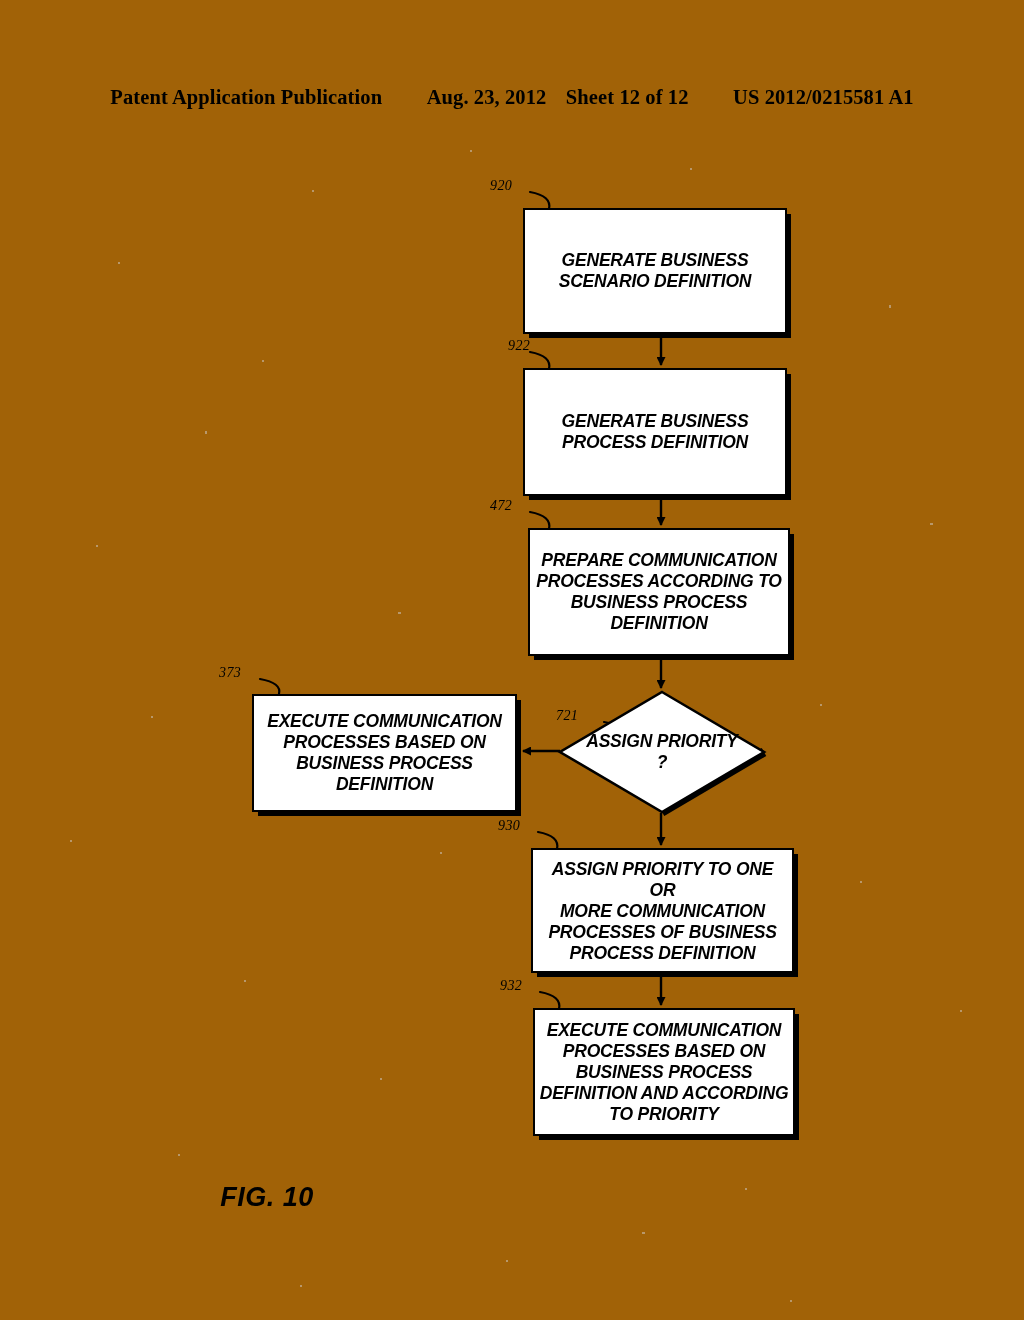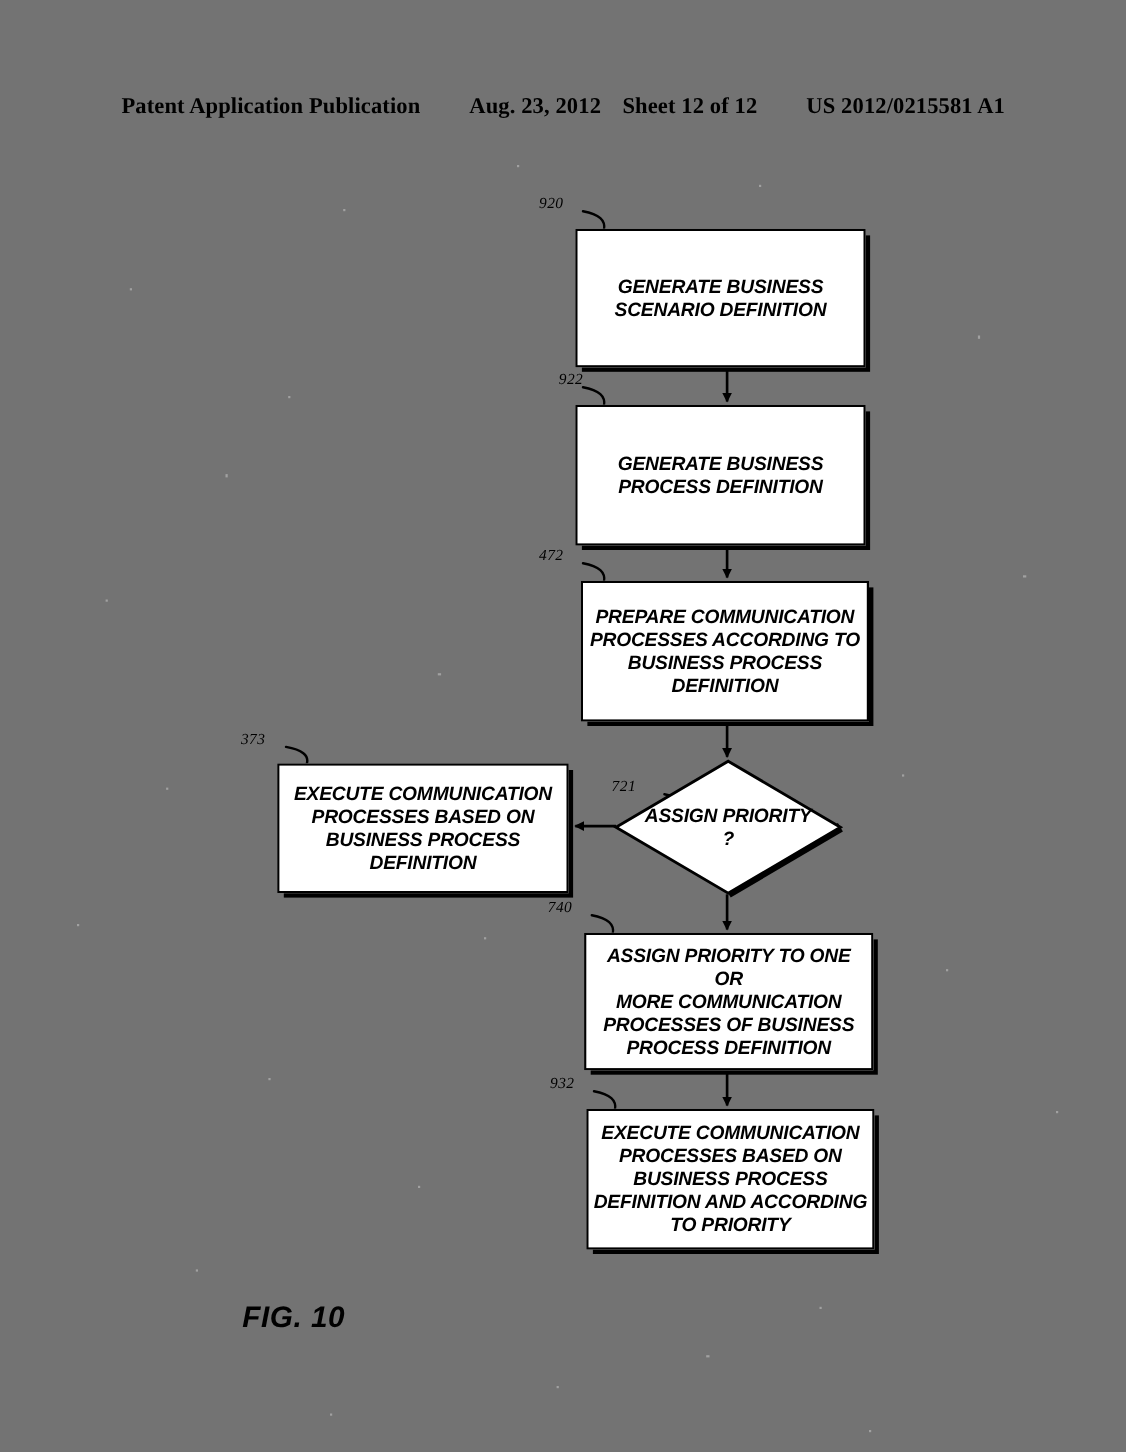--- a/index.html
+++ b/index.html
@@ -9,21 +9,21 @@
     background: #ffffff;
   }
   body {
     font-family: "Liberation Serif", serif;
     color: #000000;
   }
   #page {
     position: relative;
     width: 1024px;
     height: 1320px;
-    background: #737373;
+    background: #a16207;
     overflow: hidden;
   }
 
   
   #speckle {
     position: absolute;
     inset: 0;
     pointer-events: none;
     opacity: 0.5;
   }
@@ -246,21 +246,21 @@
     </div>
 
     <div class="refnum" style="left:219px; top:665px;">373</div>
     <div class="node" style="left:252px; top:694px; width:265px; height:118px;">
       <div class="label">EXECUTE COMMUNICATION
 PROCESSES BASED ON
 BUSINESS PROCESS
 DEFINITION</div>
     </div>
 
-    <div class="refnum" style="left:498px; top:818px;">740</div>
+    <div class="refnum" style="left:498px; top:818px;">930</div>
     <div class="node" style="left:531px; top:848px; width:263px; height:125px;">
       <div class="label">ASSIGN PRIORITY TO ONE OR
 MORE COMMUNICATION
 PROCESSES OF BUSINESS
 PROCESS DEFINITION</div>
     </div>
 
     <div class="refnum" style="left:500px; top:978px;">932</div>
     <div class="node" style="left:533px; top:1008px; width:262px; height:128px;">
       <div class="label">EXECUTE COMMUNICATION

